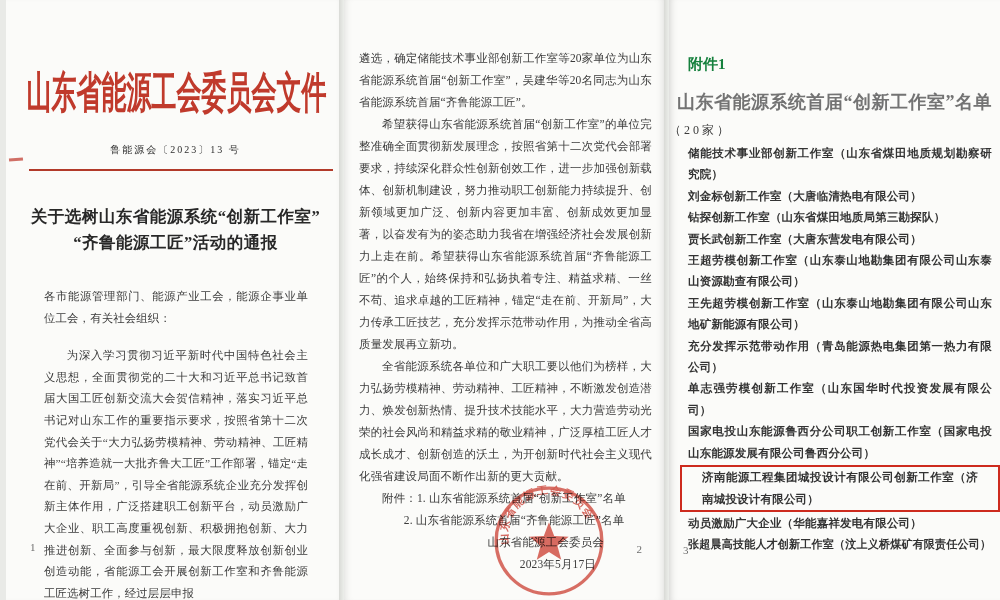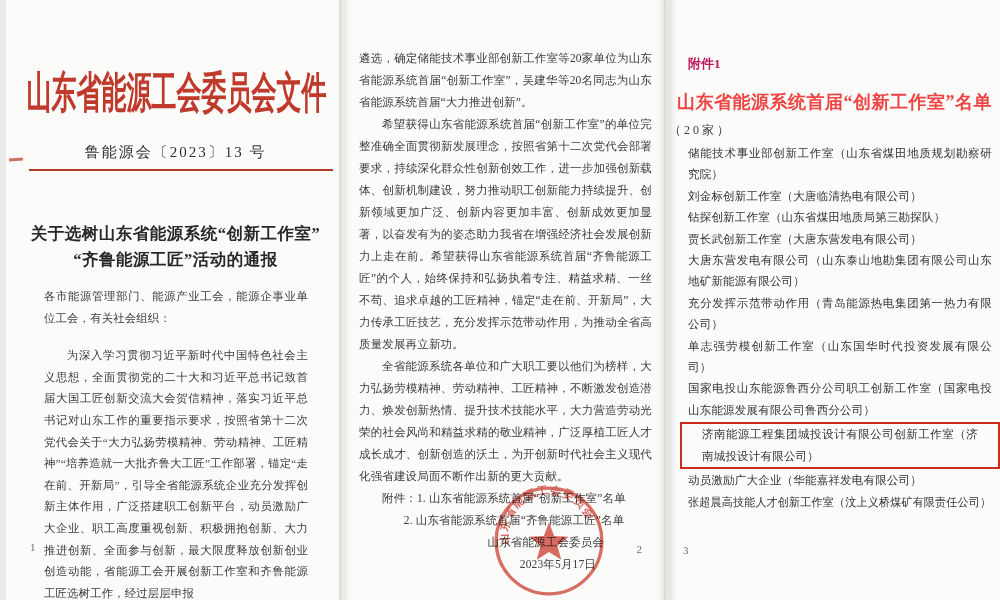--- a/index.html
+++ b/index.html
@@ -24,34 +24,34 @@
   
   .red-header{
     position:absolute;top:64px;left:10px;right:8px;
     text-align:center;color:#c03a2c;
     font-size:25px;font-weight:bold;white-space:nowrap;
     letter-spacing:0px;
     transform:scaleY(1.72);transform-origin:50% 0;
   }
   .doc-number{
     position:absolute;top:143px;left:0;right:0;
-    text-align:center;font-size:15px;letter-spacing:2px;color:#2f2f2f;
+    text-align:center;font-size:10px;letter-spacing:2px;color:#2f2f2f;
   }
   .red-rule{
     position:absolute;top:169px;left:23px;right:12px;height:2px;
     background:#b23a2a;
   }
   .edge-tick{
     position:absolute;top:158px;left:3px;width:14px;height:3px;
     background:#c24034;opacity:.75;transform:rotate(-5deg);
   }
   .doc-title{
     position:absolute;top:204px;left:10px;right:10px;
     text-align:center;font-size:16.5px;font-weight:bold;color:#282828;
-    line-height:26px;letter-spacing:.5px;margin-top:17px;
+    line-height:26px;letter-spacing:.5px;
   }
   .p1-body{
     position:absolute;top:270px;left:22px;right:21px;
     font-size:11.4px;line-height:21.6px;letter-spacing:.15px;
     text-align:justify;
   }
   .p1-body p{margin:16px;}
   .indent{text-indent:2em;}
 
   .pageno{position:absolute;font-size:11px;color:#6e6e6e;}
@@ -70,30 +70,30 @@
   .attach-line2{text-indent:3.9em;}
   .sig{ text-align:right;padding-right:48px;margin-top:2px;}
   .date{text-align:right;padding-right:56px;}
 
   .seal{
     position:absolute;left:148px;top:484px;width:114px;height:114px;
     opacity:.88;mix-blend-mode:multiply;pointer-events:none;
   }
 
   
-  .att-tag{position:absolute;top:55px;left:19px;font-size:13px;font-weight:bold;color:#be185d;}
+  .att-tag{position:absolute;top:55px;left:19px;font-size:15px;font-weight:bold;color:#15803d;}
   .p3-title{
     position:absolute;top:90px;left:6px;right:6px;text-align:center;
-    font-size:18px;font-weight:bold;color:#ef4444;letter-spacing:.5px;
+    font-size:18px;font-weight:bold;color:#737373;letter-spacing:.5px;
   }
   .p3-count{position:absolute;top:122px;left:0;right:0;text-align:left;font-size:12px;letter-spacing:3px;}
   .p3-list{
     position:absolute;top:143px;left:19px;right:8px;
     font-size:11.5px;line-height:21.4px;letter-spacing:.2px;
-    text-align:justify;color:#333;
+    text-align:justify;color:#333;font-weight:bold;
   }
   .item{display:block;}
   .item.boxed{
     border:2.5px solid #cd2b1e;
     margin:1px -8px 1px -8px;
     padding:0 20px;
   }
   .item.nowrap{white-space:nowrap;transform:scaleX(.96);transform-origin:left center;text-align:left;}
 </style>
 </head>
@@ -114,21 +114,21 @@
       <p>各市能源管理部门、能源产业工会，能源企事业单位工会，有关社会组织：</p>
       <p class="indent">为深入学习贯彻习近平新时代中国特色社会主义思想，全面贯彻党的二十大和习近平总书记致首届大国工匠创新交流大会贺信精神，落实习近平总书记对山东工作的重要指示要求，按照省第十二次党代会关于“大力弘扬劳模精神、劳动精神、工匠精神”“培养造就一大批齐鲁大工匠”工作部署，锚定“走在前、开新局”，引导全省能源系统企业充分发挥创新主体作用，广泛搭建职工创新平台，动员激励广大企业、职工高度重视创新、积极拥抱创新、大力推进创新、全面参与创新，最大限度释放创新创业创造动能，省能源工会开展创新工作室和齐鲁能源工匠选树工作，经过层层申报</p>
     </div>
     <div class="pageno pn1">1</div>
   </div>
 
   <div class="gap gap1"></div>
 
   <div class="page page2">
     <div class="p2-body">
-      <p>遴选，确定储能技术事业部创新工作室等20家单位为山东省能源系统首届“创新工作室”，吴建华等20名同志为山东省能源系统首届“大力推进创新”。</p>
+      <p>遴选，确定储能技术事业部创新工作室等20家单位为山东省能源系统首届“创新工作室”，吴建华等20名同志为山东省能源系统首届“齐鲁能源工匠”。</p>
       <p class="indent">希望获得山东省能源系统首届“创新工作室”的单位完整准确全面贯彻新发展理念，按照省第十二次党代会部署要求，持续深化群众性创新创效工作，进一步加强创新载体、创新机制建设，努力推动职工创新能力持续提升、创新领域更加广泛、创新内容更加丰富、创新成效更加显著，以奋发有为的姿态助力我省在增强经济社会发展创新力上走在前。希望获得山东省能源系统首届“齐鲁能源工匠”的个人，始终保持和弘扬执着专注、精益求精、一丝不苟、追求卓越的工匠精神，锚定“走在前、开新局”，大力传承工匠技艺，充分发挥示范带动作用，为推动全省高质量发展再立新功。</p>
       <p class="indent">全省能源系统各单位和广大职工要以他们为榜样，大力弘扬劳模精神、劳动精神、工匠精神，不断激发创造潜力、焕发创新热情、提升技术技能水平，大力营造劳动光荣的社会风尚和精益求精的敬业精神，广泛厚植工匠人才成长成才、创新创造的沃土，为开创新时代社会主义现代化强省建设局面不断作出新的更大贡献。</p>
       <p class="attach-line1">附件：1. 山东省能源系统首届“创新工作室”名单</p>
       <p class="attach-line2">2. 山东省能源系统首届“齐鲁能源工匠”名单</p>
       <p class="sig">山东省能源工会委员会</p>
       <p class="date">2023年5月17日</p>
     </div>
 
     <svg class="seal" viewBox="0 0 110 110" aria-hidden="true">
       <defs>
@@ -149,21 +149,22 @@
   <div class="page page3">
     <div class="att-tag">附件1</div>
     <div class="p3-title">山东省能源系统首届“创新工作室”名单</div>
     <div class="p3-count">（20家）</div>
 
     <div class="p3-list">
       <span class="item">储能技术事业部创新工作室（山东省煤田地质规划勘察研究院）</span>
       <span class="item">刘金标创新工作室（大唐临清热电有限公司）</span>
       <span class="item">钻探创新工作室（山东省煤田地质局第三勘探队）</span>
       <span class="item">贾长武创新工作室（大唐东营发电有限公司）</span>
-      <span class="item">大唐东营发电有限公司（山东泰山地勘集团有限公司山东地矿新能源有限公司）</span>
+      <span class="item">王超劳模创新工作室（山东泰山地勘集团有限公司山东泰山资源勘查有限公司）</span>
+      <span class="item">王先超劳模创新工作室（山东泰山地勘集团有限公司山东地矿新能源有限公司）</span>
       <span class="item">充分发挥示范带动作用（青岛能源热电集团第一热力有限公司）</span>
       <span class="item">单志强劳模创新工作室（山东国华时代投资发展有限公司）</span>
       <span class="item">国家电投山东能源鲁西分公司职工创新工作室（国家电投山东能源发展有限公司鲁西分公司）</span>
       <span class="item boxed">济南能源工程集团城投设计有限公司创新工作室（济南城投设计有限公司）</span>
       <span class="item">动员激励广大企业（华能嘉祥发电有限公司）</span>
       <span class="item nowrap">张超晨高技能人才创新工作室（汶上义桥煤矿有限责任公司）</span>
     </div>
 
     <div class="pageno pn3">3</div>
   </div>

